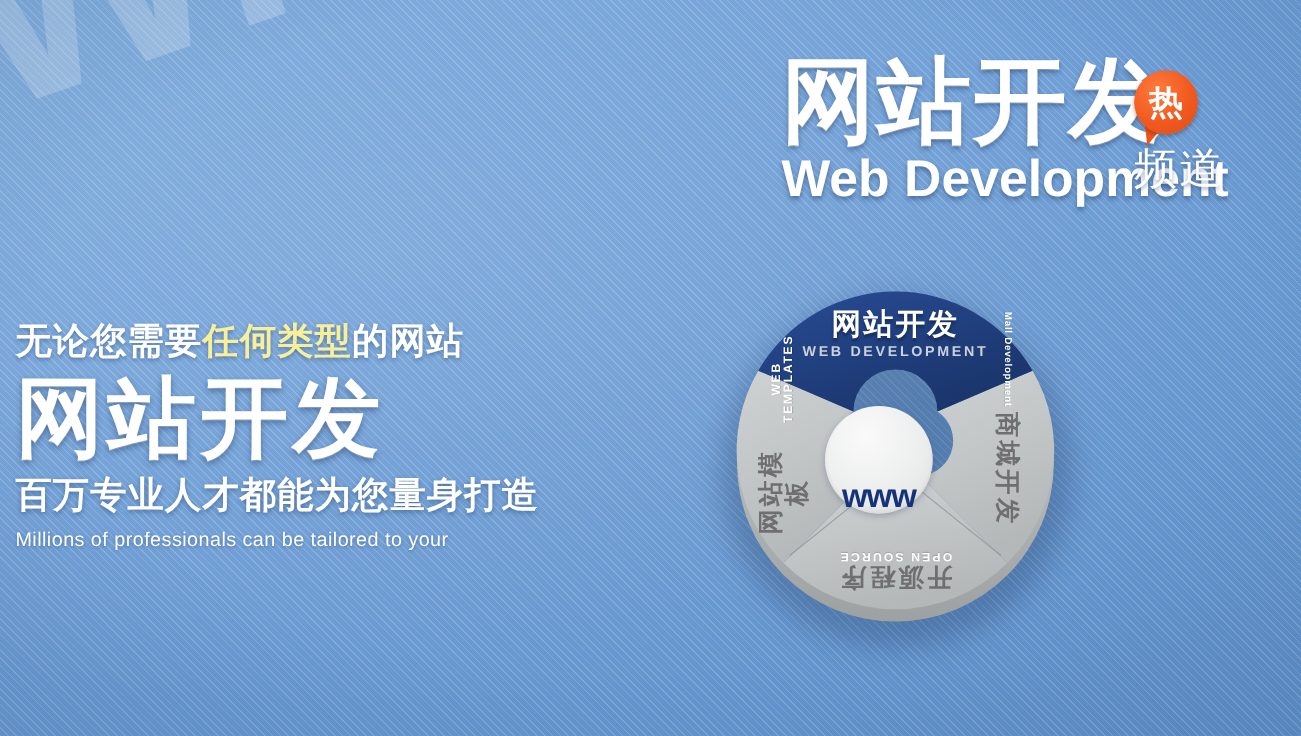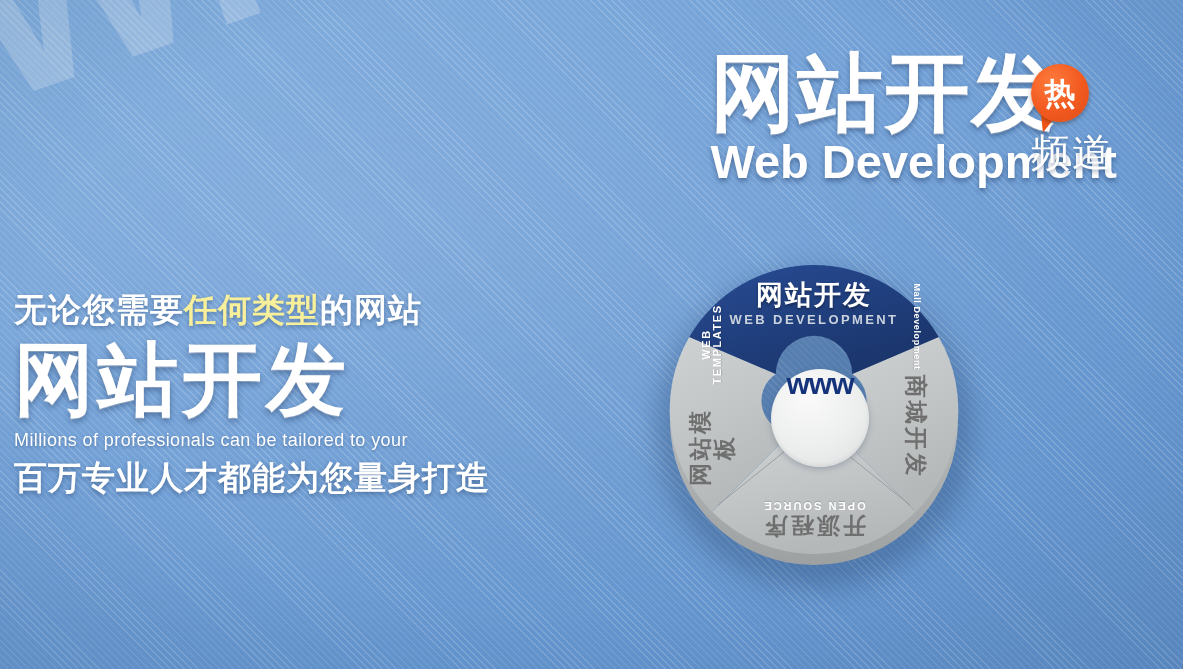--- a/index.html
+++ b/index.html
@@ -138,24 +138,24 @@
   #lab-right .seg-en{font-size:9px;color:#ffffff;letter-spacing:0.6px;
     text-shadow:0 1px 1px rgba(0,0,0,0.18);}
 
   
   #lab-bottom{left:0;top:256px;width:332px;transform:rotate(180deg);}
   #lab-bottom .seg-cn{font-size:23px;color:#6f6f6f;letter-spacing:3px;}
   #lab-bottom .seg-en{font-size:11px;color:#ffffff;letter-spacing:2px;margin-top:3px;
     text-shadow:0 1px 1px rgba(0,0,0,0.18);}
 
   #donut-core{
-    position:absolute;left:123px;top:126px;width:98px;height:98px;border-radius:50%;
+    position:absolute;left:102px;top:126px;width:98px;height:98px;border-radius:50%;
     background:radial-gradient(circle at 38% 28%, #fafafa 0%, #eceded 58%, #dcdedf 100%);
     box-shadow:0 2px 6px rgba(40,60,95,0.28), inset 0 -2px 4px rgba(0,0,0,0.06);
-    display:flex;align-items:flex-start;justify-content:center;z-index:2;
+    display:flex;align-items:flex-end;justify-content:center;z-index:2;
   }
   #donut-core span{
     font-size:30px;font-weight:bold;color:#14337a;letter-spacing:-1px;line-height:1;
   }
 </style>
 </head>
 <body>
 
 <div id="stage">
 
@@ -231,19 +231,19 @@
       </div>
       <div id="header-channel">频道</div>
     </div>
   </div>
 
   <div id="copy">
     <div class="line-tag">
       <span>无论您需要</span><span class="hl">任何类型</span><span>的网站</span>
     </div>
     <div id="copy-title">网站开发</div>
+    <div id="copy-foot">百万专业人才都能为您量身打造</div>
     <div id="copy-en">Millions of professionals can be tailored to your</div>
-    <div id="copy-foot">百万专业人才都能为您量身打造</div>
   </div>
 
   <div id="stripes"></div>
   <div id="vign"></div>
 </div>
 
 </body></html>

